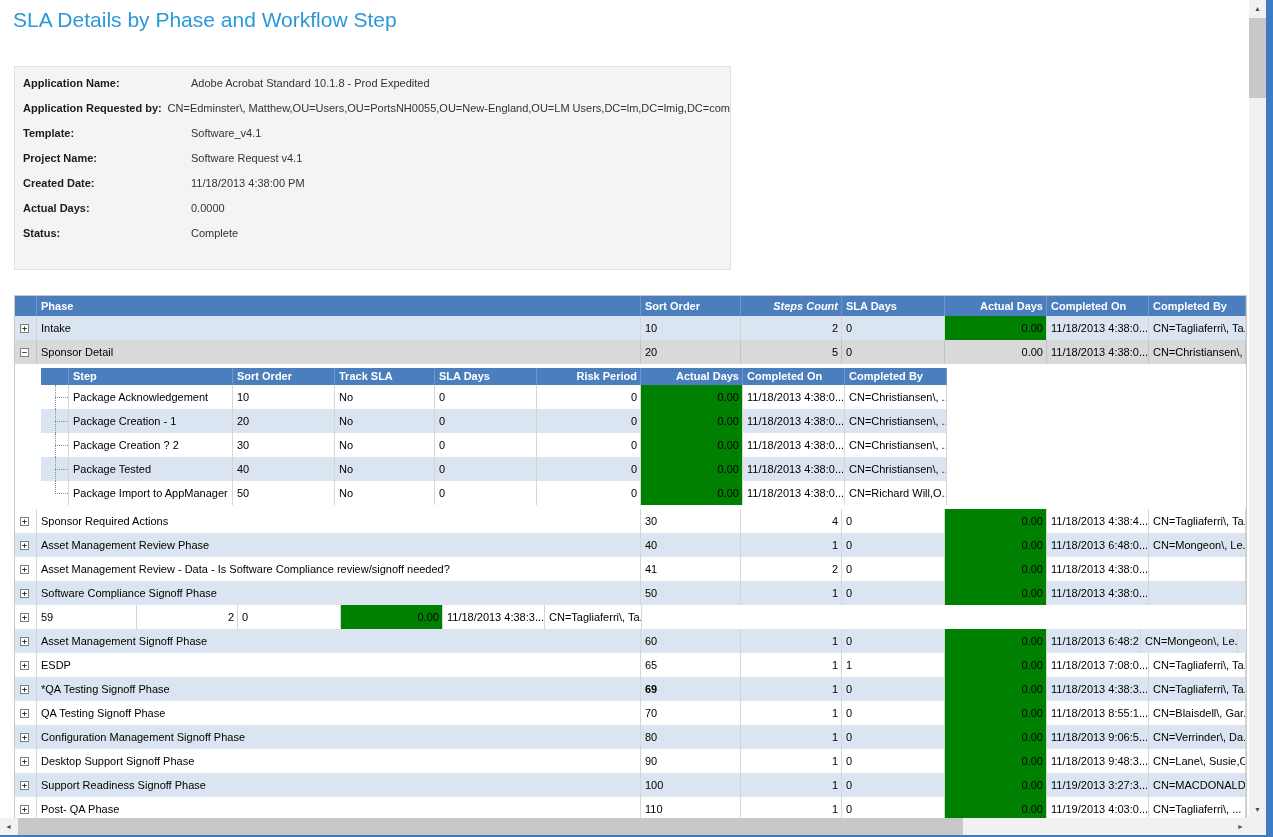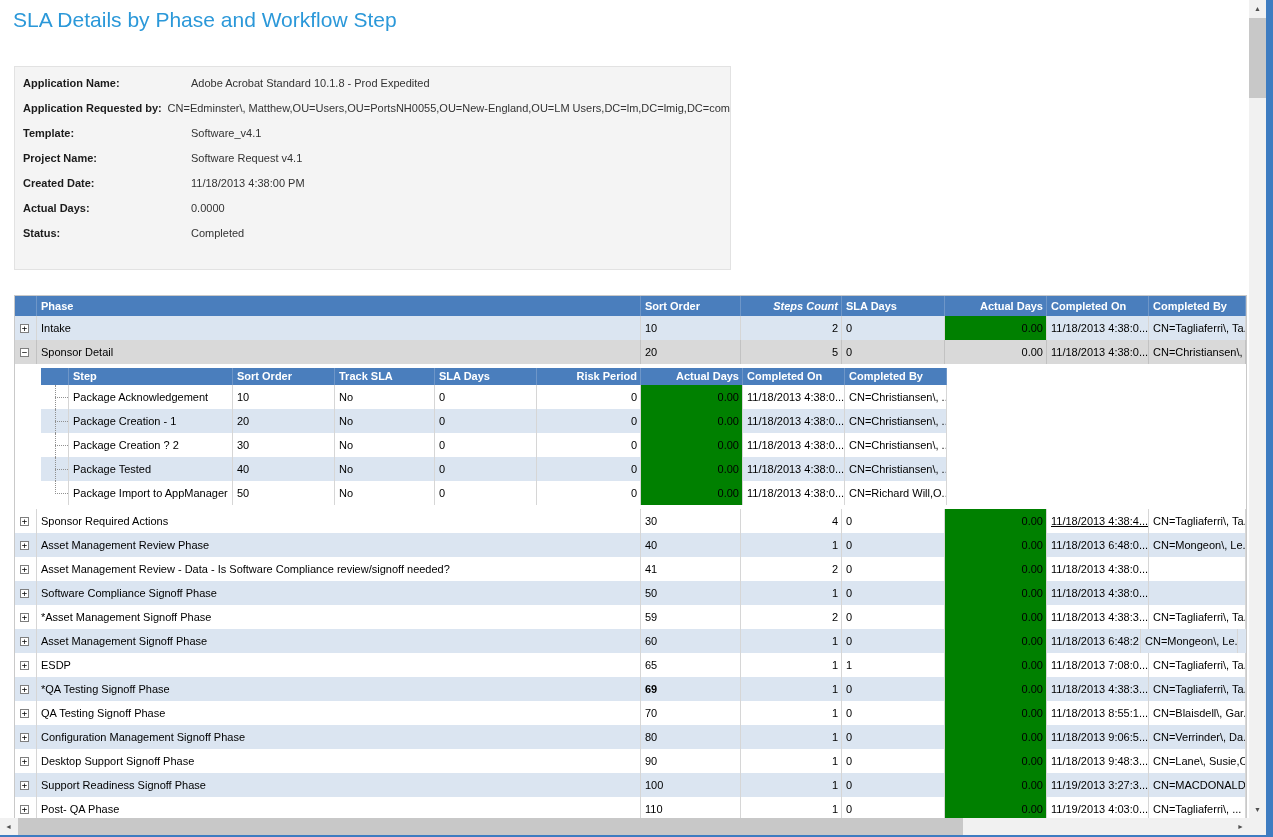--- a/index.html
+++ b/index.html
@@ -73,21 +73,21 @@
         <div class="info-row">
           <div class="info-label">Created Date:</div>
           <div class="info-value">11/18/2013 4:38:00 PM</div>
         </div>
         <div class="info-row">
           <div class="info-label">Actual Days:</div>
           <div class="info-value">0.0000</div>
         </div>
         <div class="info-row">
           <div class="info-label">Status:</div>
-          <div class="info-value">Completed</div>
+          <div class="info-value">Complete</div>
         </div>
       </div>
     <div class="tbl">
         <div class="thead">
           <div class="cell hcell" style="width: 22px;"></div>
           <div class="cell hcell" style="width: 604px;">Phase</div>
           <div class="cell hcell" style="width: 100px;">Sort Order</div>
           <div class="cell hcell" style="width: 101px; text-align: right; font-style: italic;">Steps Count</div>
           <div class="cell hcell" style="width: 103px;">SLA Days</div>
           <div class="cell hcell" style="width: 102px; text-align: right;">Actual Days</div>
@@ -198,21 +198,21 @@
         </div>
         <div class="trow white">
           <div class="cell toggle-cell" style="width: 22px;">
             <span class="toggle">+</span>
           </div>
           <div class="cell" style="width: 604px;">Sponsor Required Actions</div>
           <div class="cell" style="width: 100px;">30</div>
           <div class="cell" style="width: 101px; text-align: right;">4</div>
           <div class="cell" style="width: 103px;">0</div>
           <div class="cell green" style="width: 102px; text-align: right;">0.00</div>
-          <div class="cell" style="width: 102px; text-decoration: underline;">11/18/2013 4:38:4...</div>
+          <div class="cell" style="width: 102px;">11/18/2013 4:38:4...</div>
           <div class="cell" style="width: 97px;">CN=Tagliaferri\, Ta...</div>
         </div>
         <div class="trow blue">
           <div class="cell toggle-cell" style="width: 22px;">
             <span class="toggle">+</span>
           </div>
           <div class="cell" style="width: 604px;">Asset Management Review Phase</div>
           <div class="cell" style="width: 100px;">40</div>
           <div class="cell" style="width: 101px; text-align: right;">1</div>
           <div class="cell" style="width: 103px;">0</div>
@@ -241,21 +241,20 @@
           <div class="cell" style="width: 101px; text-align: right;">1</div>
           <div class="cell" style="width: 103px;">0</div>
           <div class="cell green" style="width: 102px; text-align: right;">0.00</div>
           <div class="cell" style="width: 102px;">11/18/2013 4:38:0...</div>
           <div class="cell" style="width: 97px;"></div>
         </div>
         <div class="trow white">
           <div class="cell toggle-cell" style="width: 22px;">
             <span class="toggle">+</span>
           </div>
-          <div class="cell" style="width: 604px;">*Asset Management Signoff Phase</div>
           <div class="cell" style="width: 100px;">59</div>
           <div class="cell" style="width: 101px; text-align: right;">2</div>
           <div class="cell" style="width: 103px;">0</div>
           <div class="cell green" style="width: 102px; text-align: right;">0.00</div>
           <div class="cell" style="width: 102px;">11/18/2013 4:38:3...</div>
           <div class="cell" style="width: 97px;">CN=Tagliaferri\, Ta...</div>
         </div>
         <div class="trow blue">
           <div class="cell toggle-cell" style="width: 22px;">
             <span class="toggle">+</span>

